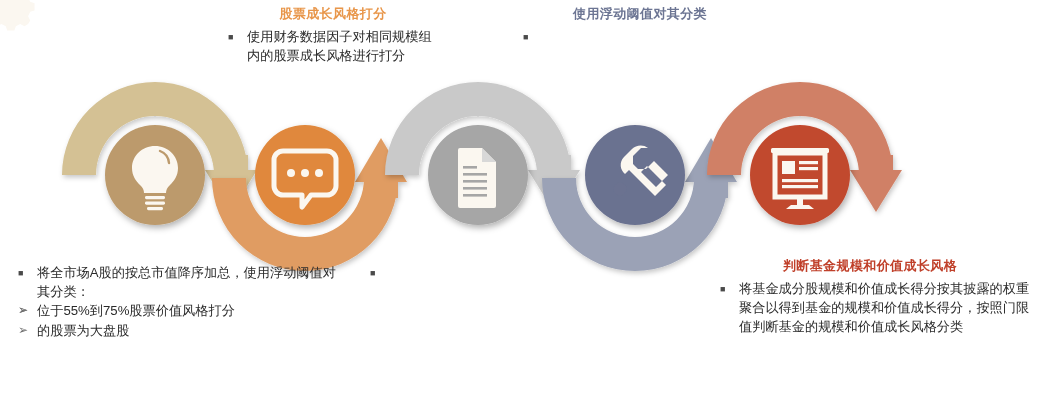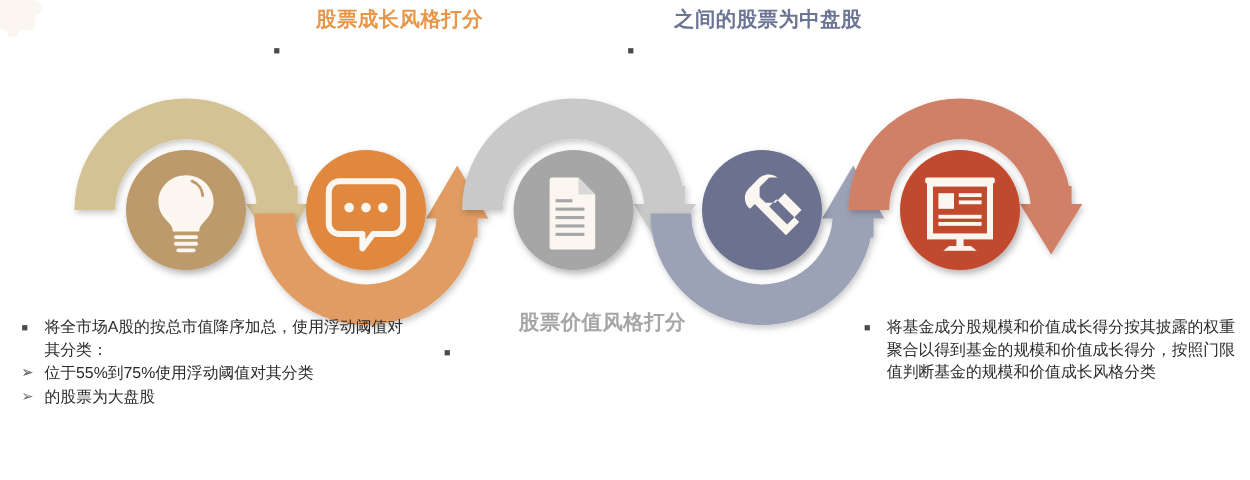--- a/index.html
+++ b/index.html
@@ -22,21 +22,21 @@
     width: 1042px;
     height: 400px;
     pointer-events: none;
   }
 
   
   .block {
     position: absolute;
   }
   .block-title {
-    font-size: 17px;
+    font-size: 13px;
     font-weight: bold;
     text-align: center;
     letter-spacing: 0.4px;
     line-height: 1.25;
     white-space: nowrap;
   }
   .bullets {
     list-style: none;
     margin: 6px 0 0 0;
     padding: 0;
@@ -213,46 +213,46 @@
         <rect x="782" y="185" width="36" height="3.2" fill="#FBF7F0"></rect>
         <rect x="797" y="197" width="6" height="10" fill="#FBF7F0"></rect>
         <path d="M786 209 h28 l-5 -4 h-18 z" fill="#FBF7F0"></path>
       </g>
     </g>
   </svg>
 
   <div class="block" id="blk-growth-score">
     <div class="block-title">股票成长风格打分</div>
     <ul class="bullets">
-      <li class="sq"><span class="mk">■</span></li>
+      <li class="sq"><span class="mk">■</span><span>使用财务数据因子对相同规模组内的股票成长风格进行打分</span></li>
     </ul>
   </div>
 
   <div class="block" id="blk-value-growth">
-    <div class="block-title">之间的股票为中盘股</div>
+    <div class="block-title">使用浮动阈值对其分类</div>
     <ul class="bullets">
       <li class="sq"><span class="mk">■</span></li>
     </ul>
   </div>
 
   <div class="block" id="blk-size-style">
     <ul class="bullets">
       <li class="sq"><span class="mk">■</span><span>将全市场A股的按总市值降序加总，使用浮动阈值对其分类：</span></li>
       <li class="ar"><span class="mk">➢</span></li>
-      <li class="ar"><span class="mk">➢</span><span>位于55%到75%使用浮动阈值对其分类</span></li>
+      <li class="ar"><span class="mk">➢</span><span>位于55%到75%股票价值风格打分</span></li>
       <li class="ar"><span class="mk">➢</span><span>的股票为大盘股</span></li>
     </ul>
   </div>
 
   <div class="block" id="blk-value-score">
-    <div class="block-title">股票价值风格打分</div>
     <ul class="bullets">
       <li class="sq"><span class="mk">■</span></li>
     </ul>
   </div>
 
   <div class="block" id="blk-fund-style">
+    <div class="block-title">判断基金规模和价值成长风格</div>
     <ul class="bullets">
       <li class="sq"><span class="mk">■</span><span>将基金成分股规模和价值成长得分按其披露的权重聚合以得到基金的规模和价值成长得分，按照门限值判断基金的规模和价值成长风格分类</span></li>
     </ul>
   </div>
 
 </div>
 
 </body></html>

